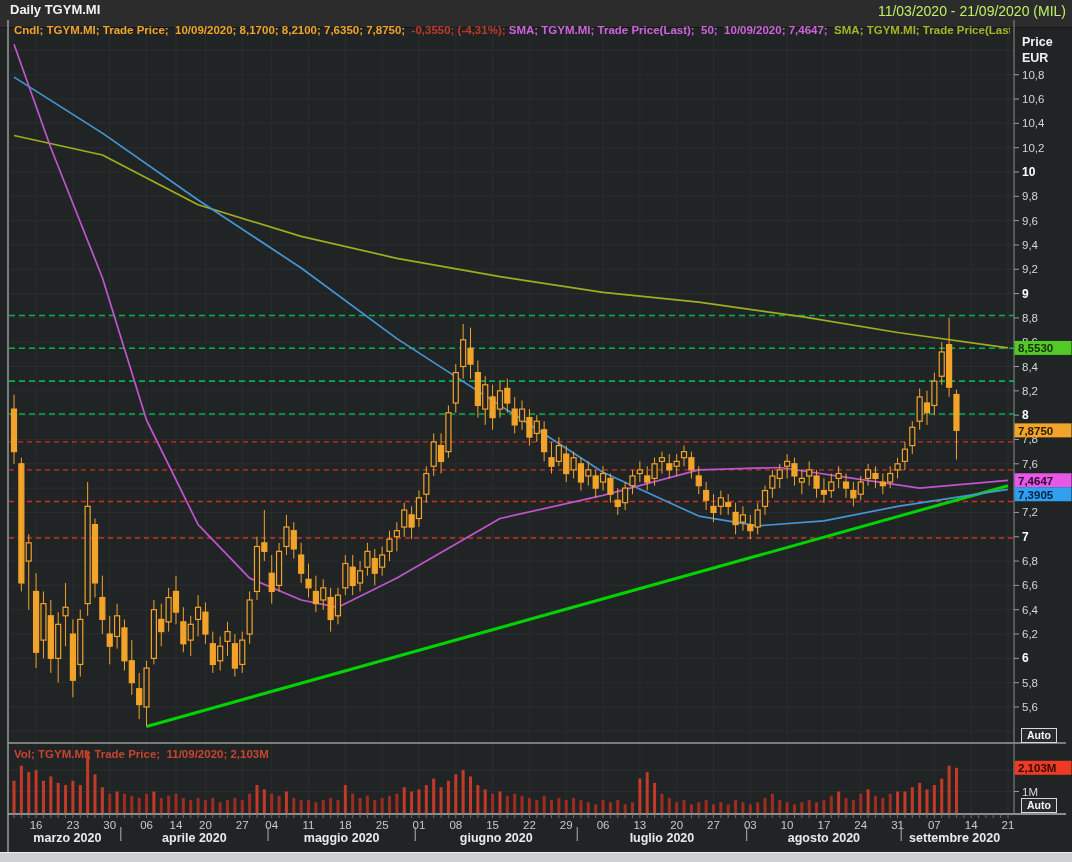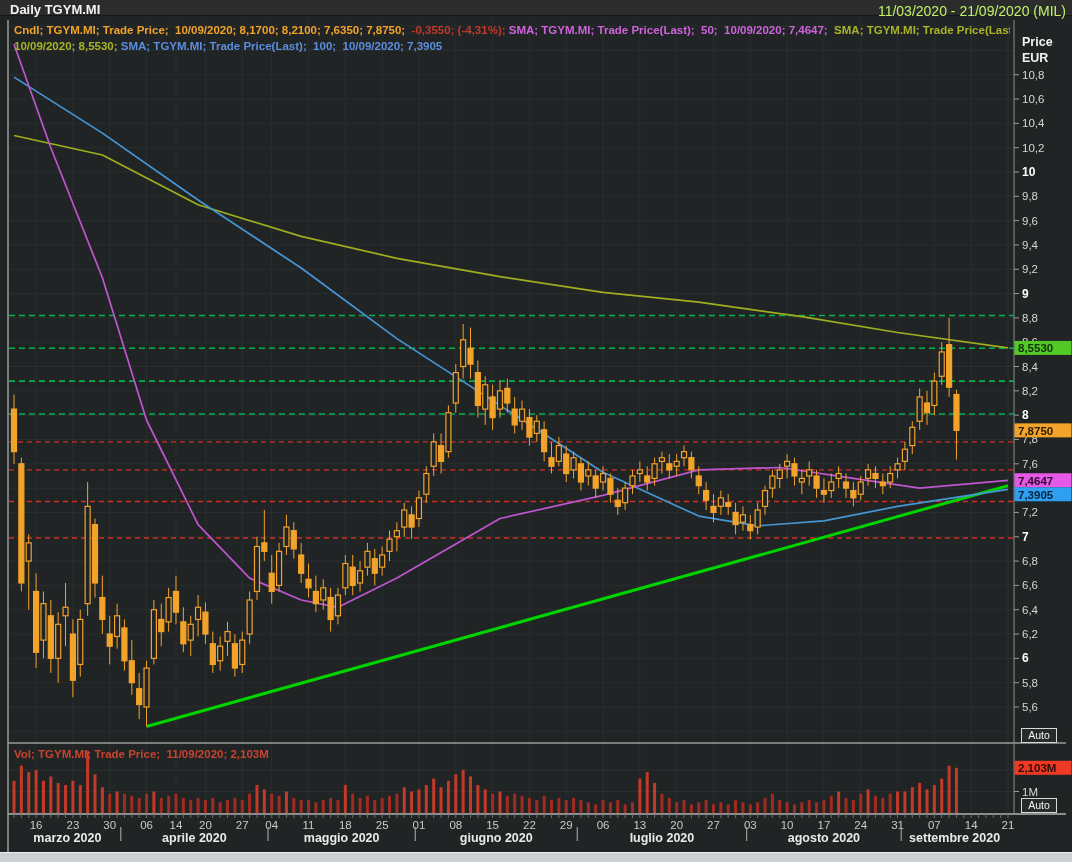--- a/index.html
+++ b/index.html
@@ -1,26 +1,26 @@
 <!DOCTYPE html>
 <html><head>
 <meta charset="utf-8">
 <style>
   html,body{margin:0;padding:0;background:#111;}
   .screen{position:relative;width:1072px;height:862px;background:#212425;overflow:hidden;
           font-family:"Liberation Sans",sans-serif;}
-  .titlebar{position:absolute;left:0;top:0;width:1072px;height:16px;background:#2c2c2c;
+  .titlebar{position:absolute;left:0;top:0;width:1072px;height:28px;background:#2c2c2c;
             border-bottom:1px solid #161616;box-sizing:border-box;}
   .titlebar .t{position:absolute;left:10px;top:2px;font-size:13px;font-weight:bold;color:#f2f2f2;}
   .titlebar .r{position:absolute;right:6px;top:3px;font-size:14px;color:#bef264;}
   .legend{position:absolute;left:14px;white-space:pre;font-size:11.5px;font-weight:bold;
           width:996px;overflow:hidden;pointer-events:none;}
   #legend1{top:24px;} #legend2{top:40px;} #legend-vol{top:748px;}
   .autobtn{position:absolute;left:1021px;width:34px;height:13px;border:1px solid #d8d8d8;
-           background:#282b2c;color:#f5f5f5;font-size:10.5px;font-weight:normal;text-align:center;
+           background:#282b2c;color:#f5f5f5;font-size:10.5px;font-weight:bold;text-align:center;
            line-height:13px;cursor:pointer;}
   #auto1{top:728px;} #auto2{top:798px;}
   .bottomstrip{position:absolute;left:0;top:852px;width:1072px;height:10px;background:#cdd0d2;
                border-top:1px solid #ececec;box-sizing:border-box;}
   svg text{font-family:"Liberation Sans",sans-serif;}
 </style>
 </head>
 <body>
 
 <div class="screen">
@@ -734,20 +734,19 @@
       <text x="67.38148148148147" y="842" font-size="12.5" fill="#eaeaea" font-weight="bold" text-anchor="middle">marzo 2020</text>
       <text x="194.3925925925926" y="842" font-size="12.5" fill="#eaeaea" font-weight="bold" text-anchor="middle">aprile 2020</text>
       <text x="341.65185185185186" y="842" font-size="12.5" fill="#eaeaea" font-weight="bold" text-anchor="middle">maggio 2020</text>
       <text x="496.27407407407406" y="842" font-size="12.5" fill="#eaeaea" font-weight="bold" text-anchor="middle">giugno 2020</text>
       <text x="661.9407407407407" y="842" font-size="12.5" fill="#eaeaea" font-weight="bold" text-anchor="middle">luglio 2020</text>
       <text x="823.925925925926" y="842" font-size="12.5" fill="#eaeaea" font-weight="bold" text-anchor="middle">agosto 2020</text>
       <text x="954.6185185185185" y="842" font-size="12.5" fill="#eaeaea" font-weight="bold" text-anchor="middle">settembre 2020</text>
     </svg>
 
   <div class="legend" id="legend1"><span style="color: rgb(242, 163, 42);">Cndl; TGYM.MI; Trade Price;  10/09/2020; 8,1700; 8,2100; 7,6350; 7,8750;  </span><span style="color: rgb(192, 57, 43);">-0,3550; (-4,31%); </span><span style="color: rgb(207, 99, 221);">SMA; TGYM.MI; Trade Price(Last);  50;  10/09/2020; 7,4647;  </span><span style="color: rgb(168, 179, 37);">SMA; TGYM.MI; Trade Price(Last);  200;</span></div>
-  <div class="legend" id="legend2"><span style="color: rgb(168, 179, 37);">10/09/2020; 8,5530; </span><span style="color: rgb(91, 142, 222);">SMA; TGYM.MI; Trade Price(Last);  100;  10/09/2020; 7,3905</span></div>
   <div class="legend" id="legend-vol"><span style="color: rgb(199, 68, 48);">Vol; TGYM.MI; Trade Price;  11/09/2020; 2,103M</span></div>
 
   <div class="autobtn" id="auto1">Auto</div>
   <div class="autobtn" id="auto2">Auto</div>
 
   <div class="bottomstrip"></div>
 </div>
 
 </body></html>

